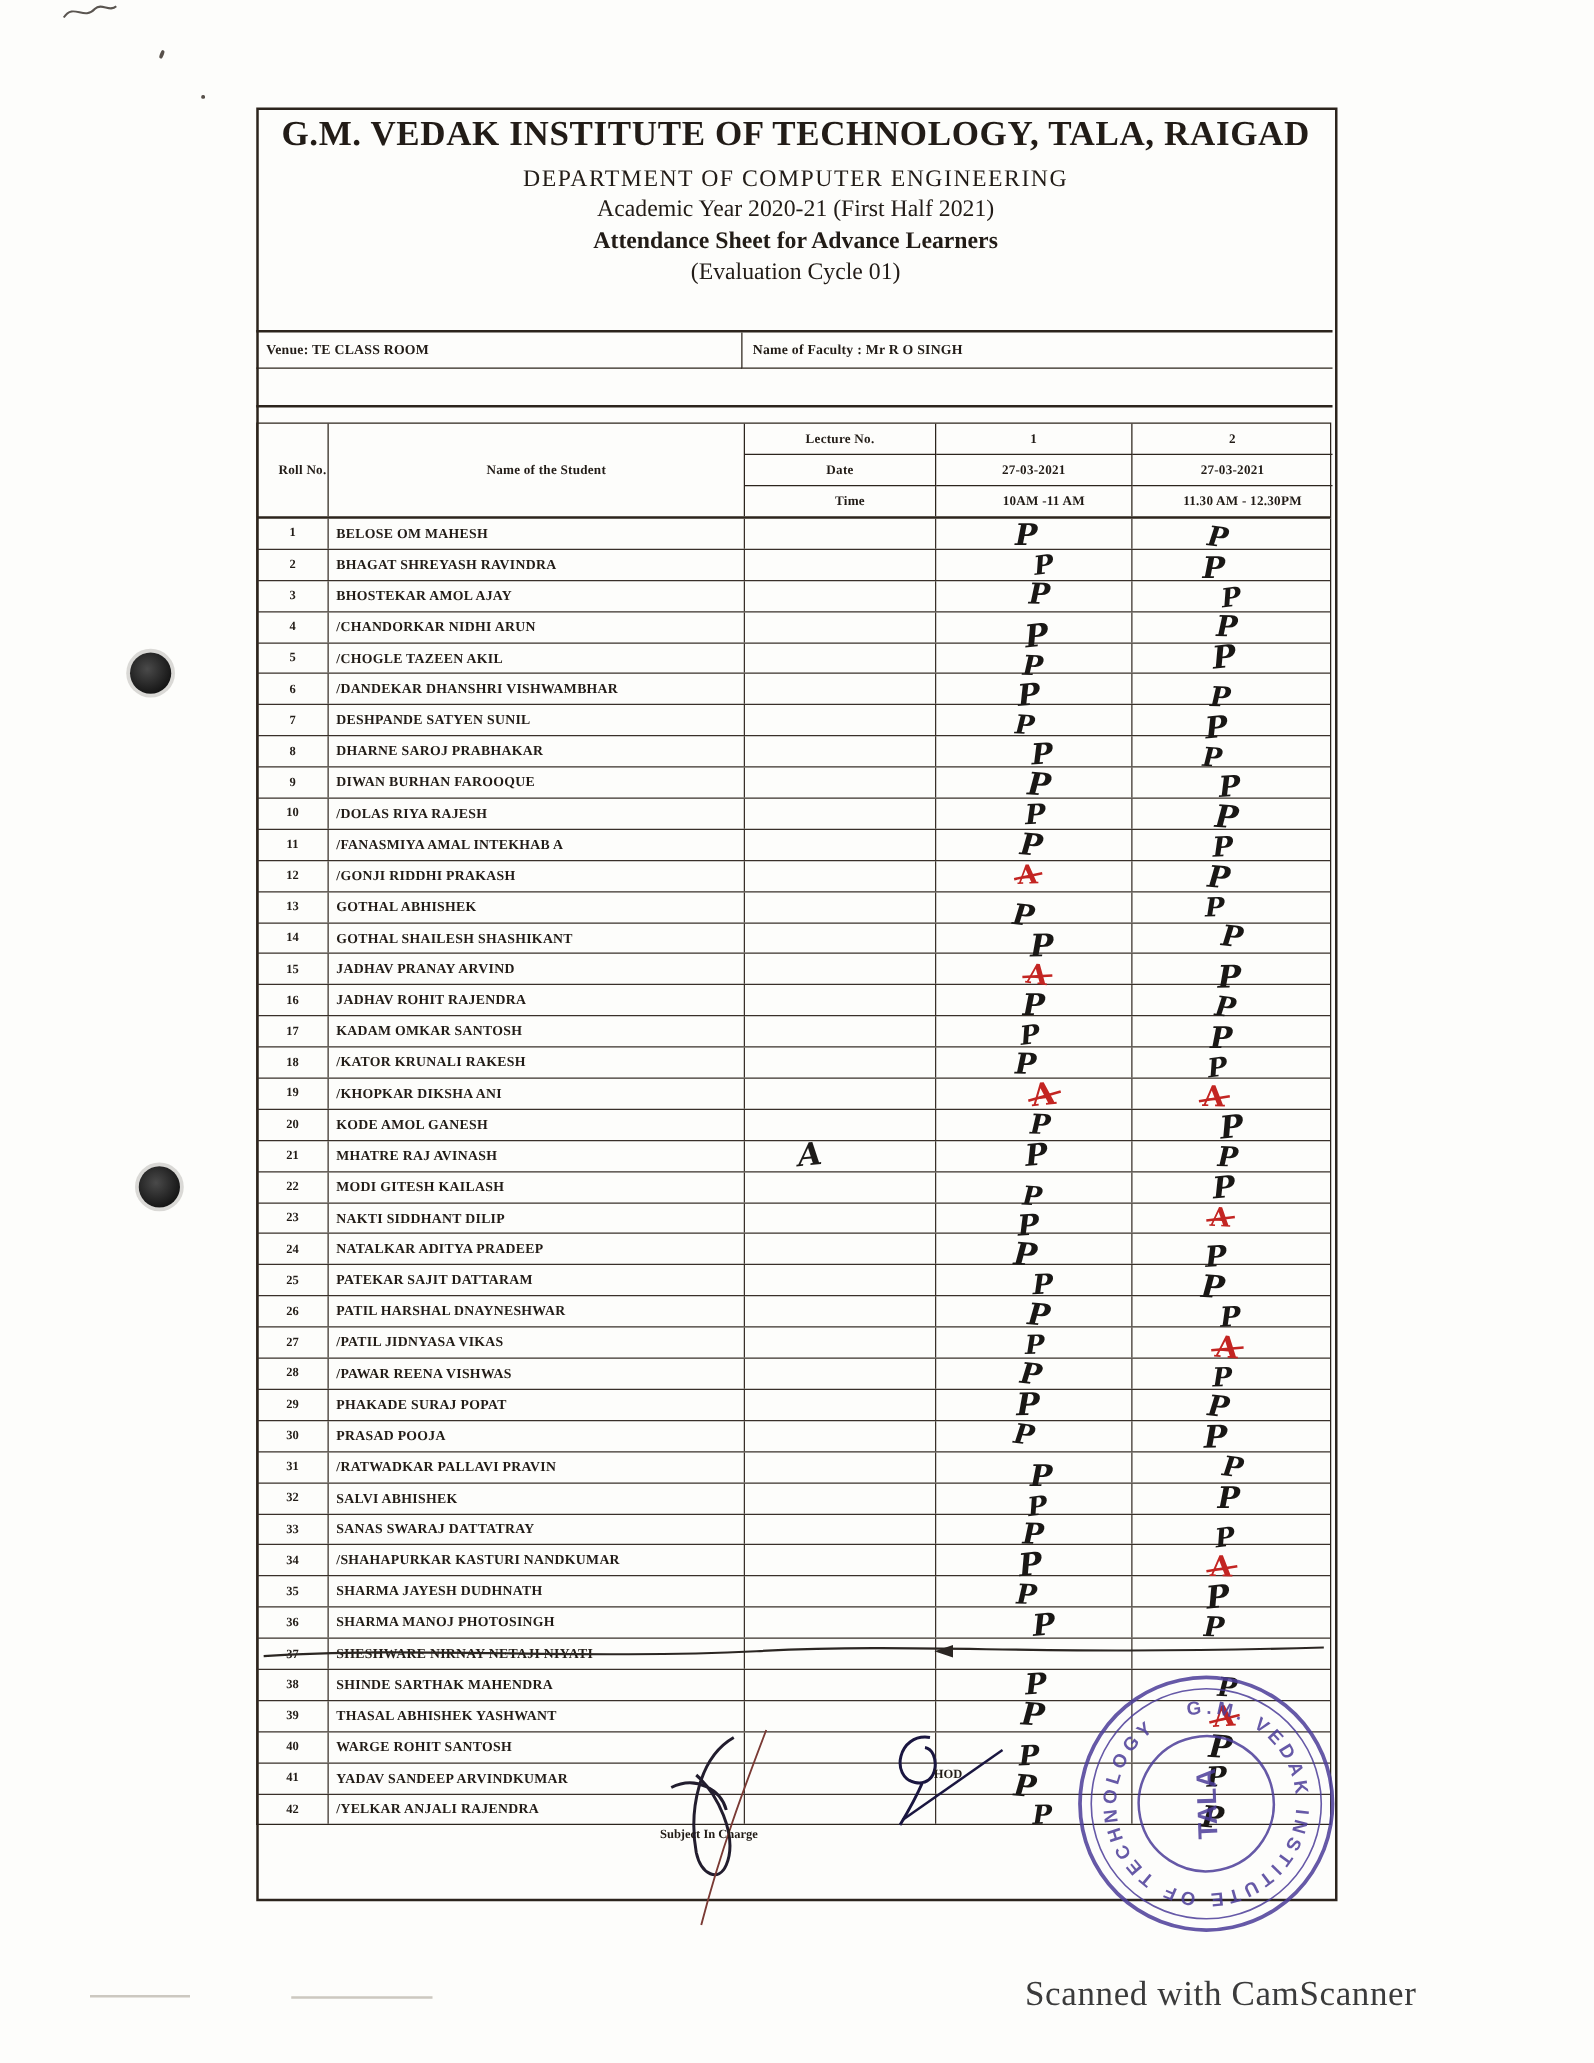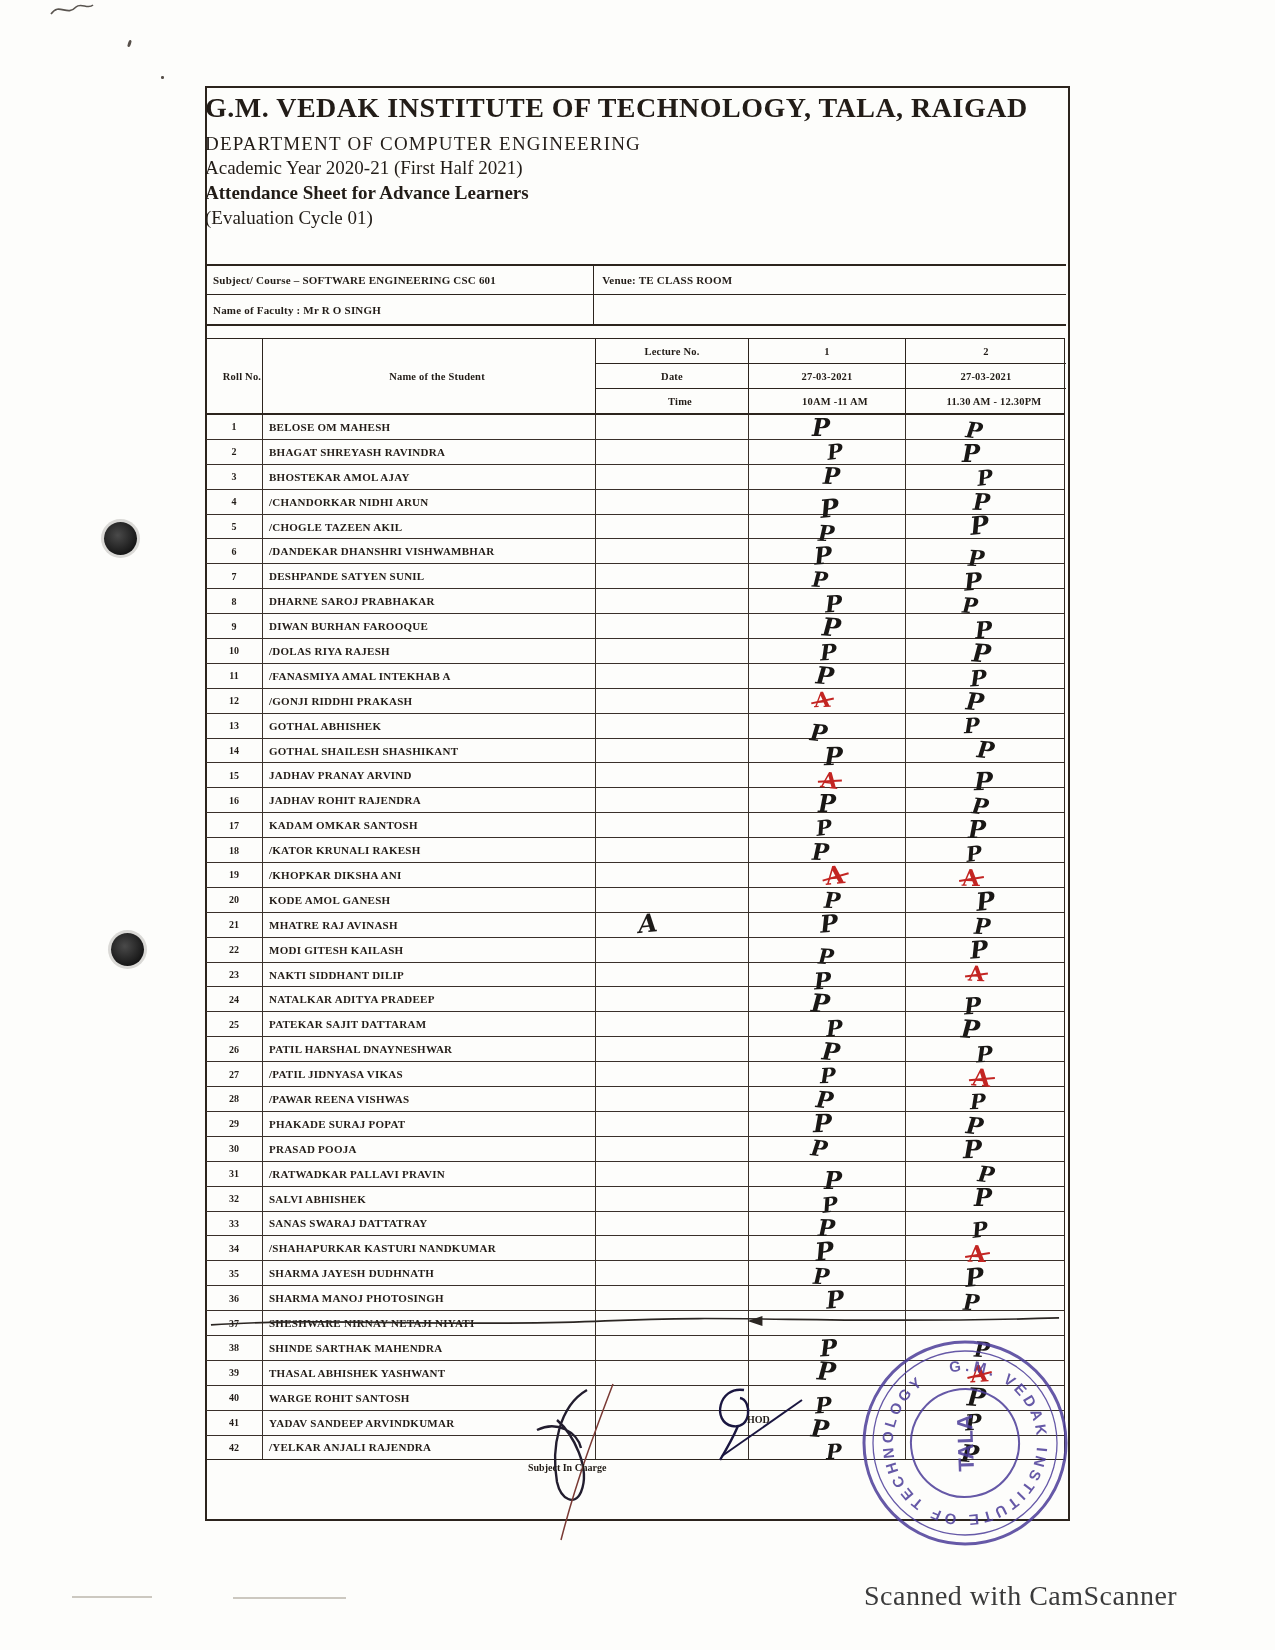--- a/index.html
+++ b/index.html
@@ -4,21 +4,21 @@
 <style>
   html,body{margin:0;padding:0;background:#ffffff;}
   .page{position:relative;width:1275px;height:1650px;background:#fdfdfb;
         font-family:"Liberation Serif",serif;color:#221c17;overflow:hidden;}
 
   
   .outer-box{position:absolute;left:205px;top:86px;width:861px;height:1431px;
              border:2px solid #2c241d;}
 
   
-  .doc-header{position:absolute;left:205px;top:92px;width:863px;text-align:left;z-index:2;}
+  .doc-header{position:absolute;left:205px;top:92px;width:863px;text-align:center;z-index:2;}
   .h-institute{font-size:28px;font-weight:bold;letter-spacing:.5px;}
   .h-dept{font-size:19px;margin-top:9px;letter-spacing:1.2px;}
   .h-year{font-size:19px;margin-top:2px;}
   .h-title{font-size:19px;font-weight:bold;margin-top:3px;}
   .h-cycle{font-size:19px;margin-top:3px;}
 
   
   .class-table{position:absolute;left:205px;top:264px;width:861px;height:58px;
                display:grid;grid-template-columns:45.2% 54.8%;grid-template-rows:50% 50%;
                border-top:2px solid #2c241d;border-bottom:2px solid #2c241d;z-index:2;}
@@ -60,21 +60,21 @@
                       background:#c32522;transform:rotate(-10deg);}
   .note-mark{position:absolute;left:42px;top:-4px;font-family:"DejaVu Serif",serif;font-style:italic;
              font-weight:bold;font-size:25px;color:#1c1a18;transform:rotate(-6deg);z-index:3;}
   .strike-svg{position:absolute;left:0;top:0;width:100%;height:100%;overflow:visible;z-index:4;pointer-events:none;}
 
   
   .sig-label{position:absolute;font-size:10px;font-weight:bold;z-index:5;}
   .sig-svg{position:absolute;z-index:4;overflow:visible;}
   .stamp{position:absolute;left:852px;top:1330px;z-index:6;opacity:.85;transform:rotate(-12deg);}
   .camscanner{position:absolute;left:820px;top:1580px;font-size:28px;color:#3b3b3b;
-              font-family:"Liberation Serif",serif;letter-spacing:.5px;z-index:2;margin-left:44px;}
+              font-family:"Liberation Serif",serif;letter-spacing:.5px;z-index:2;}
 
   
   .punch{position:absolute;width:33px;height:33px;border-radius:50%;
          background:radial-gradient(circle at 42% 40%,#4a4a4a,#161616 72%);
          box-shadow:0 0 0 3px rgba(130,125,118,.28);z-index:1;}
   .speck{position:absolute;background:#57504a;border-radius:40%;z-index:1;}
   .edge-line{position:absolute;height:2px;background:#ccc8c0;z-index:1;}
 </style>
 </head>
 <body>
@@ -95,21 +95,20 @@
 
   <div class="doc-header">
     <div class="h-institute">G.M. VEDAK INSTITUTE OF TECHNOLOGY, TALA, RAIGAD</div>
     <div class="h-dept">DEPARTMENT OF COMPUTER  ENGINEERING</div>
     <div class="h-year">Academic Year 2020-21 (First Half 2021)</div>
     <div class="h-title">Attendance Sheet for Advance Learners</div>
     <div class="h-cycle">(Evaluation Cycle 01)</div>
   </div>
 
   <div class="class-table">
-    <div class="class-cell">Subject/ Course – SOFTWARE ENGINEERING   CSC 601</div>
     <div class="class-cell">Venue: TE CLASS ROOM</div>
     <div class="class-cell">Name of Faculty : Mr R O SINGH</div>
   </div>
 
   <div class="att-table">
     <div class="att-head">
       <div class="hcell roll-h nb">Roll No.</div>
       <div class="hcell name-h nb">Name of the Student</div>
       <div class="hcell">Lecture No.</div>
       <div class="hcell">1</div>

